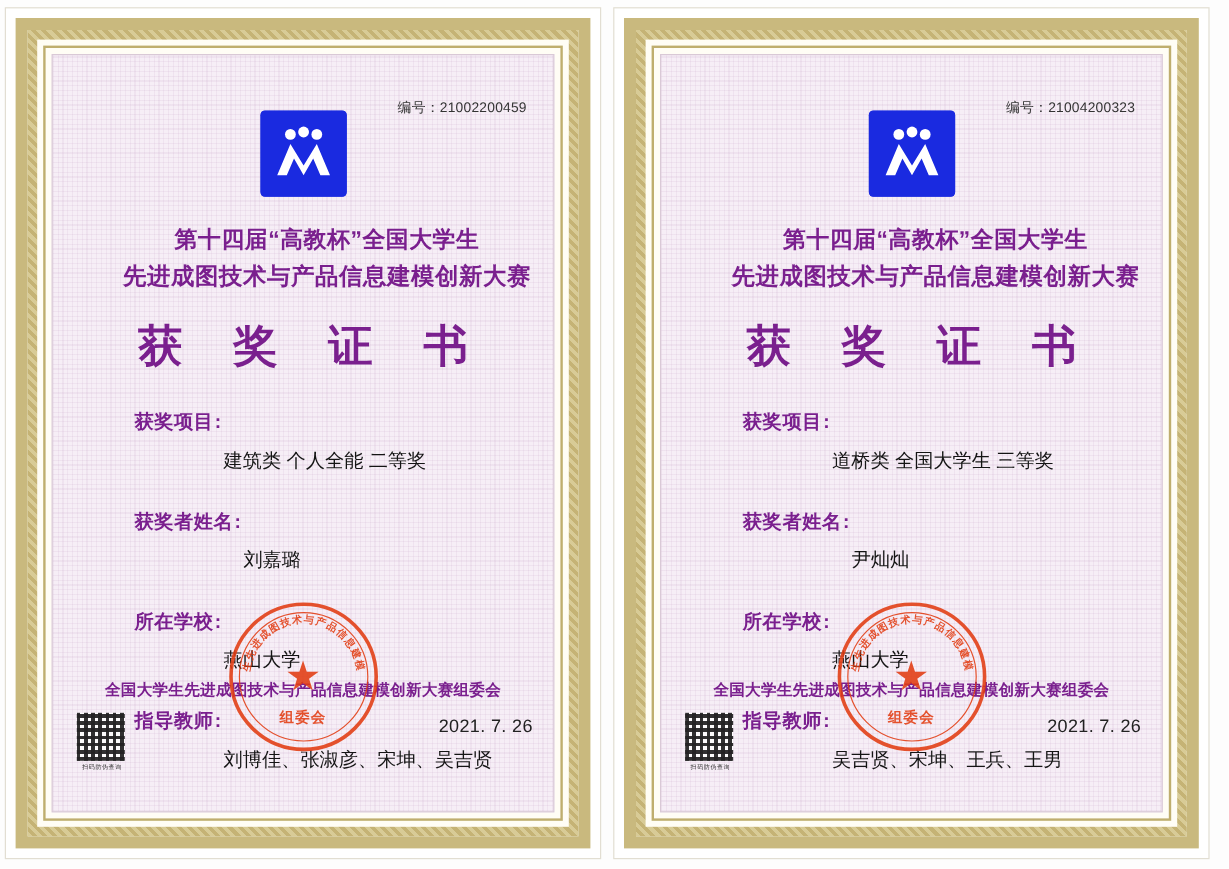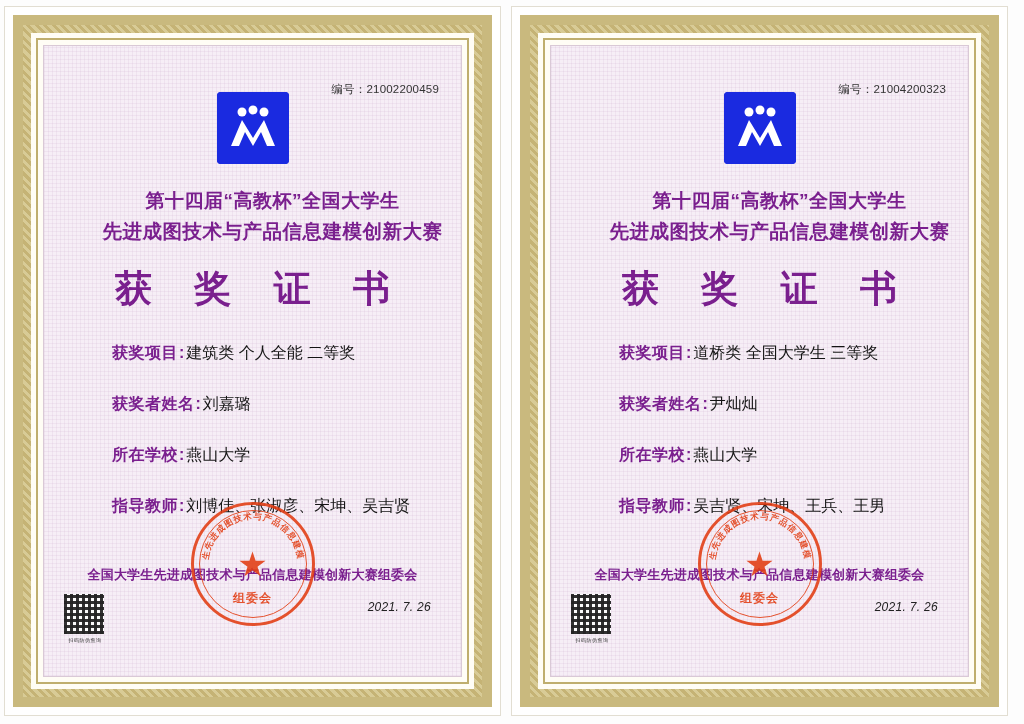--- a/index.html
+++ b/index.html
@@ -125,39 +125,39 @@
     letter-spacing: 0.5px;
   }
   .field-colon {
     color: #7a1f8e;
     font-weight: bold;
     margin: 0 2px 0 1px;
   }
   .field-value {
     color: #141414;
     white-space: nowrap;
+    margin-top: 32px;
   }
   .footer-line {
     position: absolute;
     bottom: 92px;
     left: 0; right: 0;
     text-align: center;
     font-size: 13px;
     font-weight: bold;
     color: #7a1f8e;
     letter-spacing: 0.2px;
   }
   .date {
     position: absolute;
     bottom: 62px;
-    right: 30px;
-    font-size: 12px;
+    right: 17px;
+    font-size: 15px;
     color: #222;
     letter-spacing: 0.3px;
-    font-style: italic;
   }
   .stamp {
     position: absolute;
     bottom: 50px;
     left: 50%;
     transform: translateX(-50%);
     width: 118px;
     height: 118px;
     border-radius: 50%;
     border: 3px solid #e23c12;

